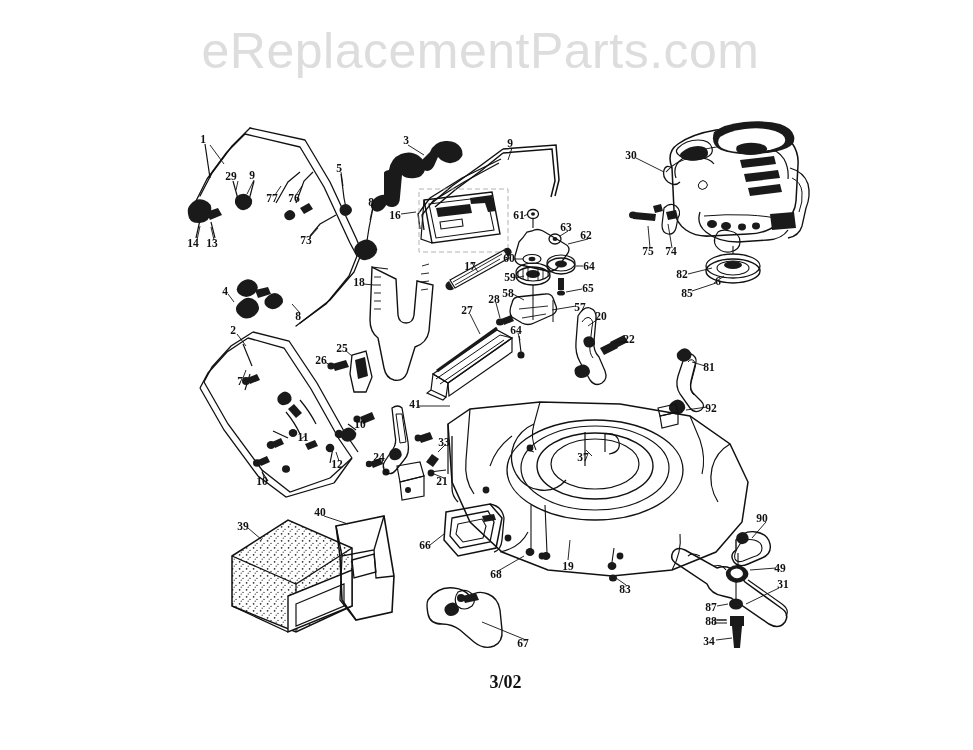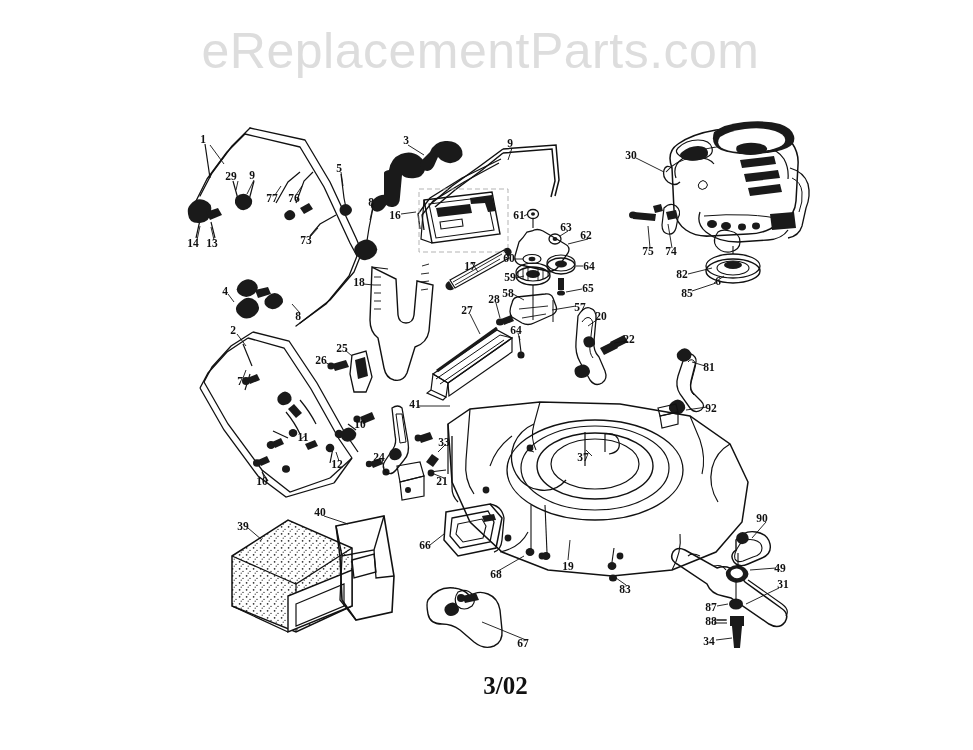--- a/index.html
+++ b/index.html
@@ -10,21 +10,21 @@
   }
   #stage{position:absolute;left:0;top:0;width:973px;height:750px;background:#fff;}
   #stage svg{position:absolute;left:0;top:0;}
   .cal{font-family:"Liberation Serif", serif;font-weight:bold;fill:#111;}
   .wm-layer{position:absolute;left:0;top:0;width:973px;height:750px;
     display:flex;align-items:flex-start;justify-content:center;pointer-events:none;}
   .wm-text{font-family:"Liberation Sans", sans-serif;font-size:50px;
     color:#c9c9c9;opacity:.62;white-space:nowrap;letter-spacing:.5px;
     transform:translate(-6px,22px);}
   .date-stamp{position:absolute;left:0;top:672px;width:973px;text-align:center;
-    font-family:"Liberation Serif", serif;font-weight:bold;font-size:25px;color:#111;}
+    font-family:"Liberation Serif", serif;font-weight:bold;font-size:18px;color:#111;}
   .date-stamp span{display:inline-block;transform:translateX(19px);}
 </style>
 </head>
 <body>
 
 <div id="stage">
 
 <svg width="973" height="750" viewBox="0 0 973 750">
   <defs>
     <pattern id="bagtex" width="7" height="7" patternUnits="userSpaceOnUse">

